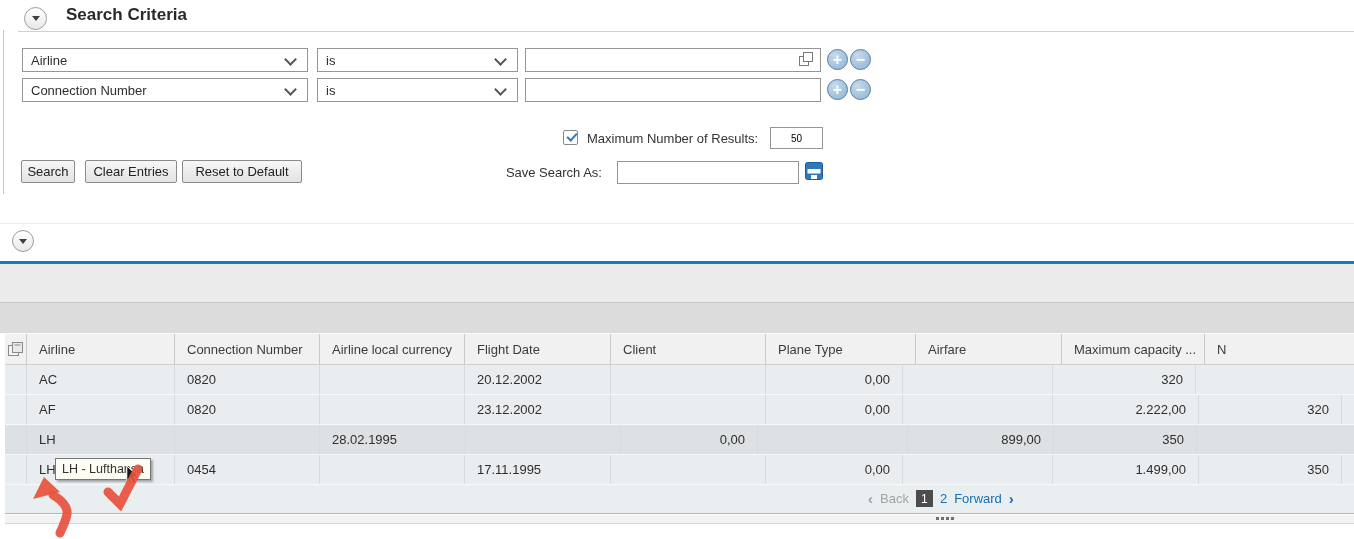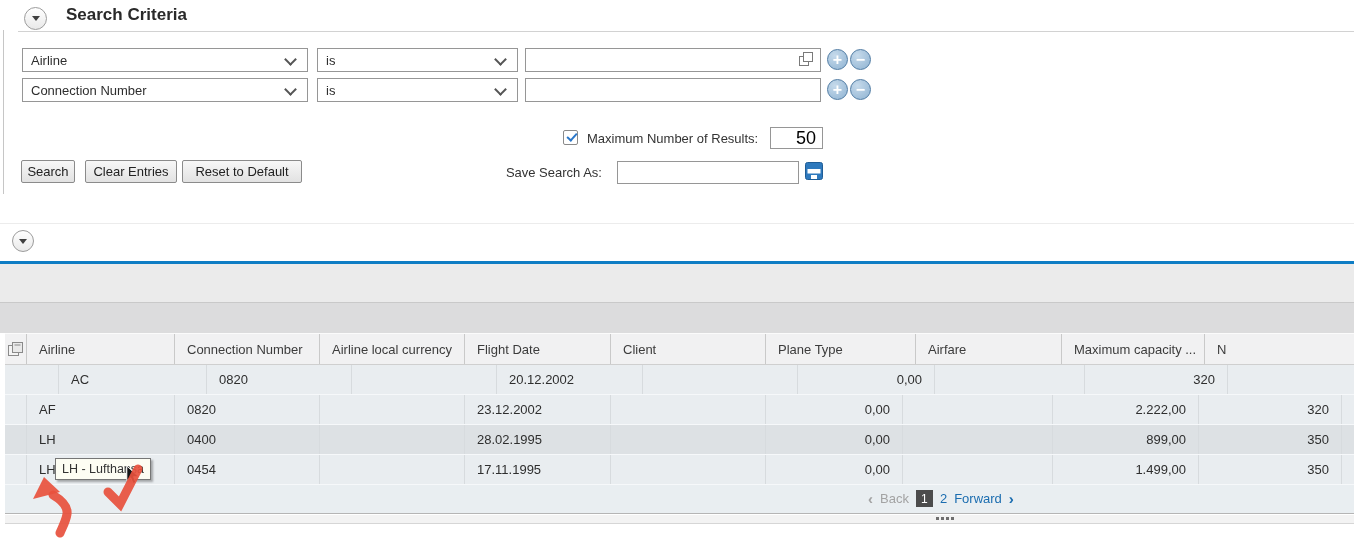--- a/index.html
+++ b/index.html
@@ -111,21 +111,21 @@
     <span class="chev" style="right:12px;top:6px;"></span>
   </div>
   <input class="txtin" style="left: 525px; top: 78px; width: 296px;" value="">
   <div class="roundbtn" style="left:827px;top:79px;">+</div>
   <div class="roundbtn" style="left:850px;top:79px;">−</div>
 
   <div class="cbx" style="left:563px;top:130px;">
     <span class="mark"></span>
   </div>
   <div class="lbl" style="left:587px;top:131px;">Maximum Number of Results:</div>
-  <input class="txtin" style="left: 770px; top: 127px; width: 53px; height: 22px; text-align: right; font-size: 18px;" value="50">
+  <input class="txtin" style="left: 770px; top: 127px; width: 53px; height: 22px; text-align: center; font-size: 10px;" value="50">
 
   <div class="btn" style="left:21px;top:160px;width:54px;">Search</div>
   <div class="btn" style="left:85px;top:160px;width:92px;">Clear Entries</div>
   <div class="btn" style="left:182px;top:160px;width:120px;">Reset to Default</div>
 
   <div class="lbl" style="left:500px;top:165px;width:102px;text-align:right;">Save Search As:</div>
   <input class="txtin" style="left: 617px; top: 161px; width: 182px; height: 23px;" value="">
   <svg class="abs" style="left:805px;top:162px;" width="18" height="18" viewBox="0 0 18 18">
     <rect x="0.5" y="0.5" width="17" height="17" rx="2" fill="#2e79bd" stroke="#1f5d96"></rect>
     <rect x="2.5" y="7" width="13" height="4.5" fill="#ffffff"></rect>
@@ -155,21 +155,21 @@
     <div class="hcell c2">Connection Number</div>
     <div class="hcell c3">Airline local currency</div>
     <div class="hcell c4">Flight Date</div>
     <div class="hcell c5">Client</div>
     <div class="hcell c7">Plane Type</div>
     <div class="hcell c8">Airfare</div>
     <div class="hcell c9">Maximum capacity ...</div>
     <div class="hcell c10">N</div>
   </div>
 
-  <div class="trow" style="top:365px;padding-left:32px;">
+  <div class="trow" style="top:365px;">
     <div class="cell c0"></div>
     <div class="cell c1">AC</div>
     <div class="cell c2">0820</div>
     <div class="cell c3"></div>
     <div class="cell c4">20.12.2002</div>
     <div class="cell c5"></div>
     <div class="cell c6 num">0,00</div>
     <div class="cell c7"></div>
     <div class="cell c9 num">320</div>
     <div class="cell c10"></div>
@@ -183,21 +183,20 @@
     <div class="cell c5"></div>
     <div class="cell c6 num">0,00</div>
     <div class="cell c7"></div>
     <div class="cell c8 num">2.222,00</div>
     <div class="cell c9 num">320</div>
     <div class="cell c10"></div>
   </div>
   <div class="trow sel" style="top:425px;">
     <div class="cell c0"></div>
     <div class="cell c1">LH</div>
-    <div class="cell c2">0400</div>
     <div class="cell c3"></div>
     <div class="cell c4">28.02.1995</div>
     <div class="cell c5"></div>
     <div class="cell c6 num">0,00</div>
     <div class="cell c7"></div>
     <div class="cell c8 num">899,00</div>
     <div class="cell c9 num">350</div>
     <div class="cell c10"></div>
   </div>
   <div class="trow" style="top:455px;">

